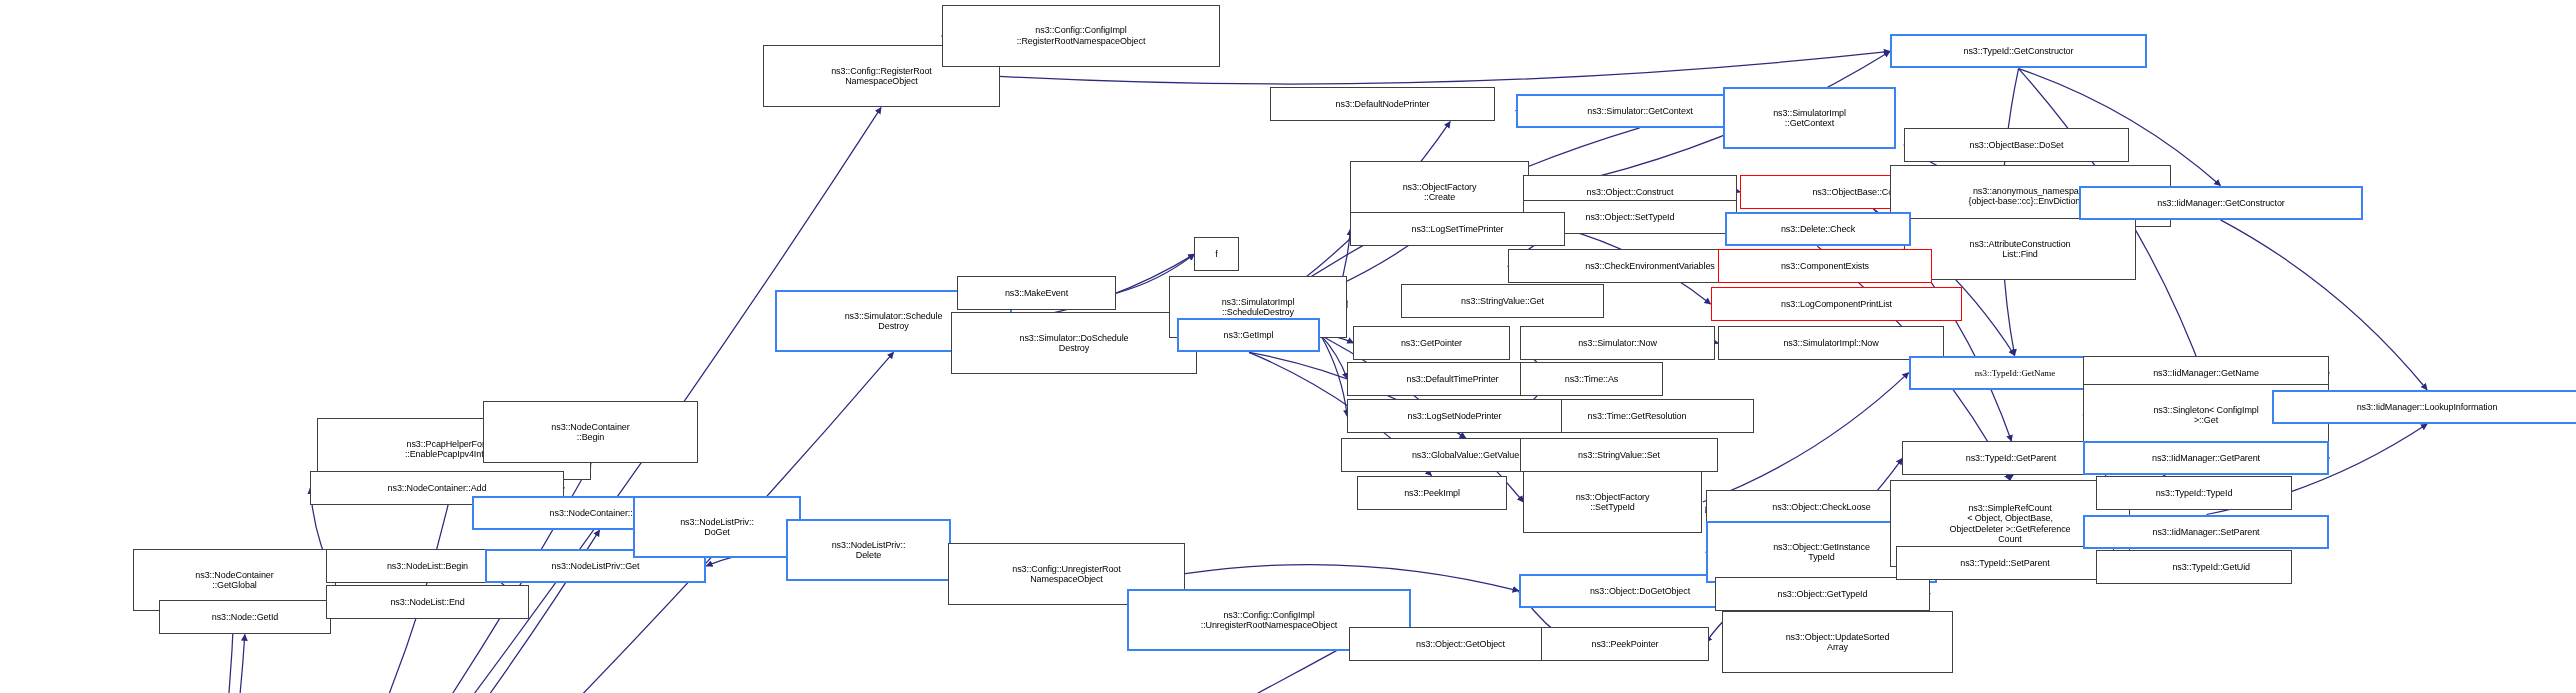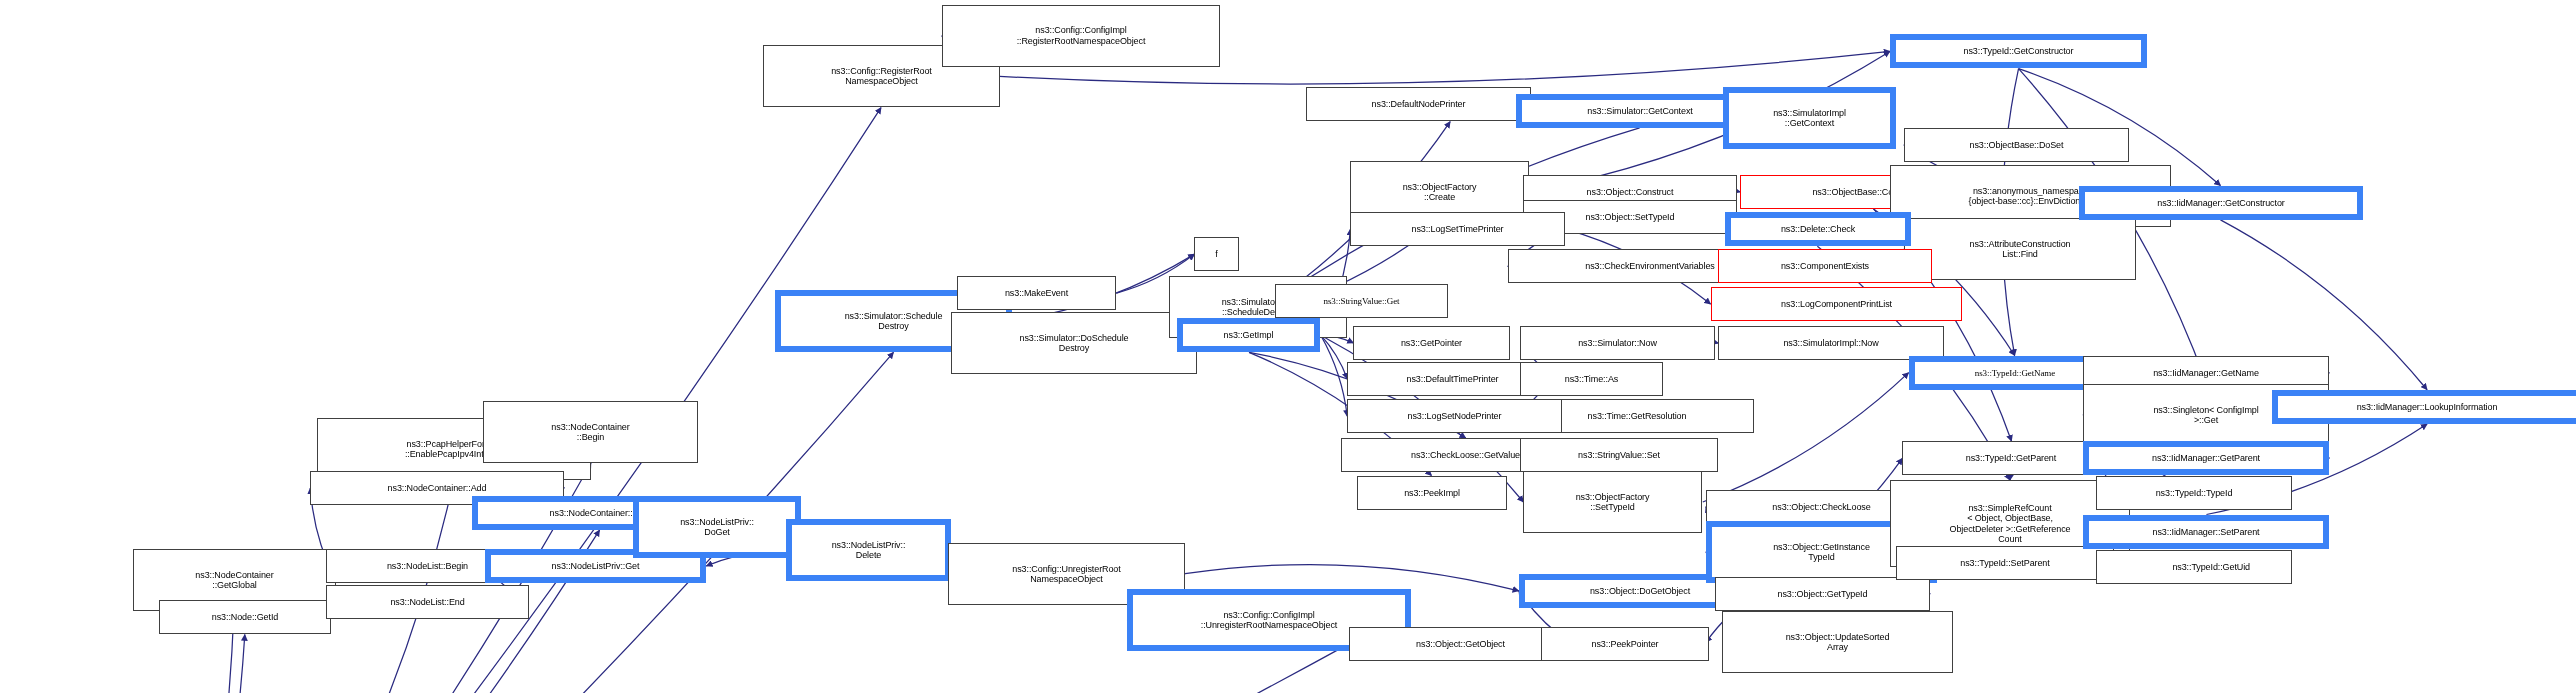--- a/index.html
+++ b/index.html
@@ -30,21 +30,21 @@
     border:0.8px solid #404040;
     color:#000000;
     font-size:9px;
     line-height:10.5px;
     letter-spacing:-0.1px;
     white-space:pre-line;
     padding:0 1.6px;
     z-index:5;
     cursor:default;
   }
-  .node.thick{ border:6px solid #3b82f6; }
+  .node.thick{ border:2px solid #3b82f6; }
   .node.red{ border:1px solid #ff0000; }
 </style>
 </head>
 <body>
 
 <div id="graph">
   <svg class="edges" id="edge-layer" viewBox="0 0 3304 889" preserveAspectRatio="none">
     <defs>
       <marker id="arrow" viewBox="0 0 10 10" refX="9" refY="5" markerWidth="5.5" markerHeight="5.5" orient="auto-start-reverse">
         <path d="M 0 0 L 10 5 L 0 10 z" fill="#2a2a80"></path>
@@ -171,48 +171,48 @@
       <div class="node" style="left: 1194px; top: 237px; width: 45px; height: 34px;">f</div>
       <div class="node" style="left: 951px; top: 312px; width: 246px; height: 62px;">ns3::Simulator::DoSchedule
 Destroy</div>
       <div class="node" style="left: 1169px; top: 276px; width: 178px; height: 62px;">ns3::SimulatorImpl
 ::ScheduleDestroy</div>
       <div class="node thick" style="left: 1177px; top: 318px; width: 143px; height: 34px;">ns3::GetImpl</div>
       <div class="node" style="left: 763px; top: 45px; width: 237px; height: 62px;">ns3::Config::RegisterRoot
 NamespaceObject</div>
       <div class="node" style="left: 942px; top: 4.7px; width: 278px; height: 62px;">ns3::Config::ConfigImpl
 ::RegisterRootNamespaceObject</div>
-      <div class="node" style="left: 1270px; top: 87px; width: 225px; height: 34px; margin-left: 36px;">ns3::DefaultNodePrinter</div>
+      <div class="node" style="left: 1270px; top: 87px; width: 225px; height: 34px;">ns3::DefaultNodePrinter</div>
       <div class="node thick" style="left: 1516px; top: 94px; width: 248px; height: 34px;">ns3::Simulator::GetContext</div>
       <div class="node thick" style="left: 1723px; top: 87px; width: 173px; height: 62px;">ns3::SimulatorImpl
 ::GetContext</div>
       <div class="node" style="left: 1350px; top: 161px; width: 179px; height: 62px;">ns3::ObjectFactory
 ::Create</div>
       <div class="node" style="left: 1523px; top: 175px; width: 214px; height: 34px;">ns3::Object::Construct</div>
       <div class="node red" style="left: 1740px; top: 175px; width: 267px; height: 34px;">ns3::ObjectBase::ConstructSelf</div>
       <div class="node" style="left: 1904px; top: 128px; width: 225px; height: 34px;">ns3::ObjectBase::DoSet</div>
       <div class="node" style="left: 1890px; top: 165px; width: 281px; height: 62px;">ns3::anonymous_namespace
 {object-base::cc}::EnvDictionary</div>
       <div class="node" style="left: 1904px; top: 218px; width: 232px; height: 62px;">ns3::AttributeConstruction
 List::Find</div>
       <div class="node" style="left: 1523px; top: 200px; width: 214px; height: 34px;">ns3::Object::SetTypeId</div>
       <div class="node thick" style="left: 1725px; top: 212px; width: 186px; height: 34px;">ns3::Delete::Check</div>
       <div class="node" style="left: 1350px; top: 212px; width: 215px; height: 34px;">ns3::LogSetTimePrinter</div>
       <div class="node" style="left: 1508px; top: 249px; width: 284px; height: 34px;">ns3::CheckEnvironmentVariables</div>
       <div class="node red" style="left: 1718px; top: 249px; width: 214px; height: 34px;">ns3::ComponentExists</div>
       <div class="node red" style="left: 1711px; top: 287px; width: 251px; height: 34px;">ns3::LogComponentPrintList</div>
-      <div class="node" style="left: 1275px; top: 284px; width: 173px; height: 34px; font-family: Liberation Serif, serif;">ns3::StringValue::Get</div>
+      <div class="node" style="left: 1401px; top: 284px; width: 203px; height: 34px;">ns3::StringValue::Get</div>
       <div class="node" style="left: 1353px; top: 326px; width: 157px; height: 34px;">ns3::GetPointer</div>
       <div class="node" style="left: 1520px; top: 326px; width: 195px; height: 34px;">ns3::Simulator::Now</div>
       <div class="node" style="left: 1718px; top: 326px; width: 226px; height: 34px;">ns3::SimulatorImpl::Now</div>
       <div class="node" style="left: 1347px; top: 362px; width: 211px; height: 34px;">ns3::DefaultTimePrinter</div>
       <div class="node" style="left: 1520px; top: 362px; width: 143px; height: 34px;">ns3::Time::As</div>
       <div class="node" style="left: 1520px; top: 399px; width: 234px; height: 34px;">ns3::Time::GetResolution</div>
       <div class="node" style="left: 1347px; top: 399px; width: 215px; height: 34px;">ns3::LogSetNodePrinter</div>
-      <div class="node" style="left: 1341px; top: 438px; width: 249px; height: 34px;">ns3::CheckLoose::GetValue</div>
+      <div class="node" style="left: 1341px; top: 438px; width: 249px; height: 34px;">ns3::GlobalValue::GetValue</div>
       <div class="node" style="left: 1520px; top: 438px; width: 198px; height: 34px;">ns3::StringValue::Set</div>
       <div class="node" style="left: 1357px; top: 476px; width: 150px; height: 34px;">ns3::PeekImpl</div>
       <div class="node" style="left: 1523px; top: 471px; width: 179px; height: 62px;">ns3::ObjectFactory
 ::SetTypeId</div>
       <div class="node thick" style="left: 1519px; top: 574px; width: 242px; height: 34px;">ns3::Object::DoGetObject</div>
       <div class="node" style="left: 1706px; top: 490px; width: 231px; height: 34px;">ns3::Object::CheckLoose</div>
       <div class="node thick" style="left: 1706px; top: 521px; width: 231px; height: 62px;">ns3::Object::GetInstance
 TypeId</div>
       <div class="node" style="left: 1715px; top: 577px; width: 215px; height: 34px;">ns3::Object::GetTypeId</div>
       <div class="node" style="left: 1706px; top: 611px; width: 231px; height: 62px; margin-left: 16px;">ns3::Object::UpdateSorted

